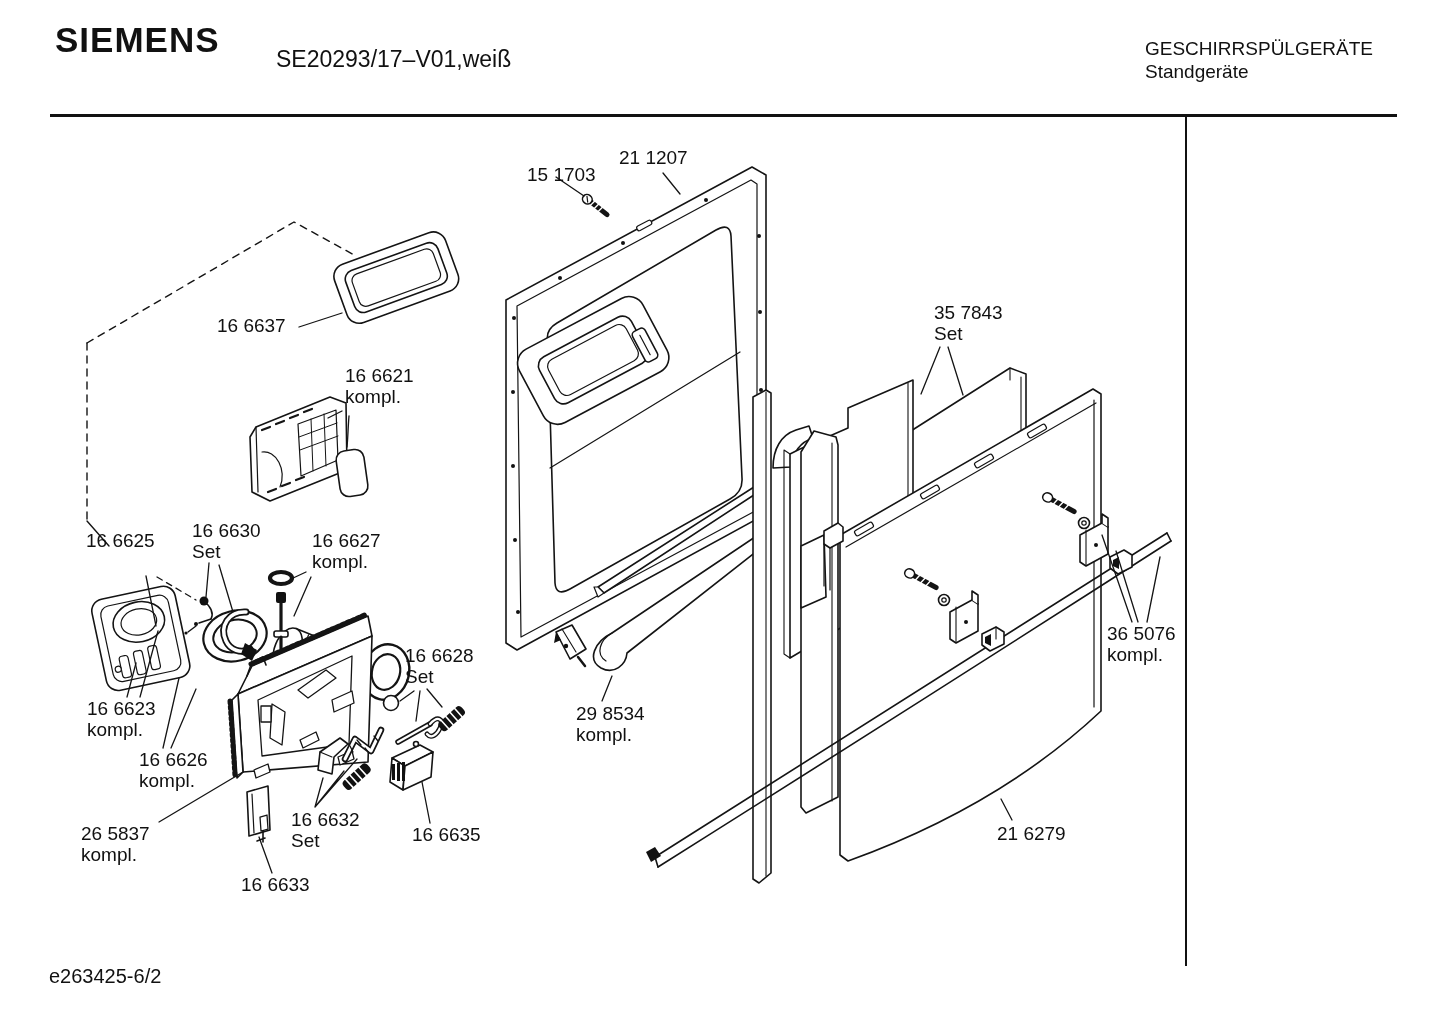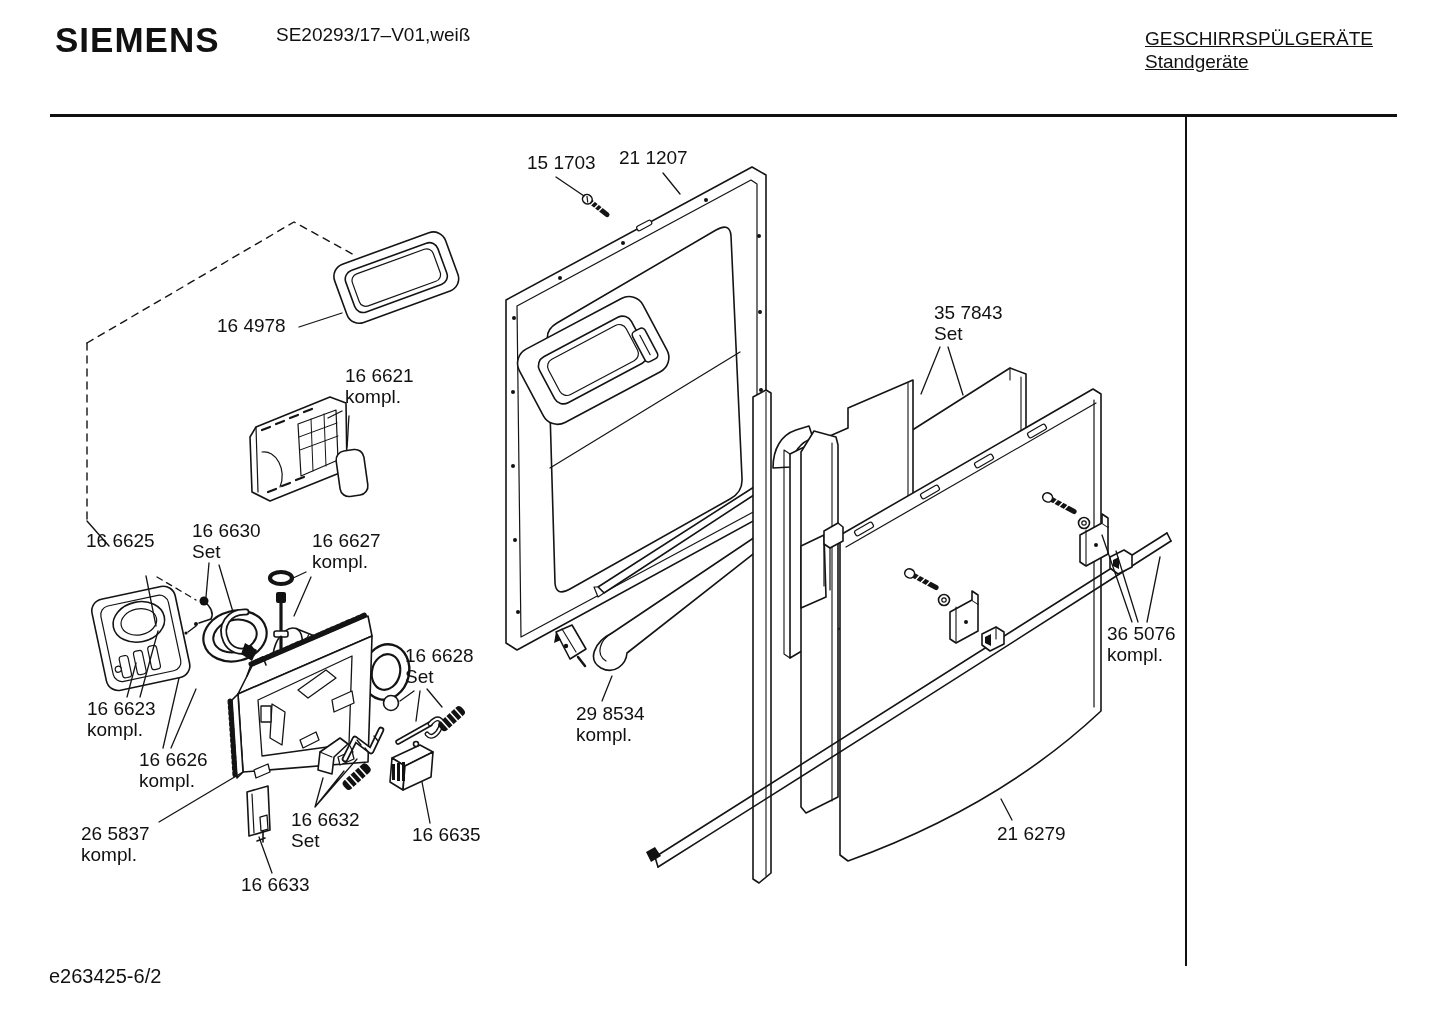--- a/index.html
+++ b/index.html
@@ -4,22 +4,22 @@
 <style>
   html,body { margin:0; padding:0; background:#fff; }
   body {
     width:1442px; height:1019px; position:relative; overflow:hidden;
     font-family:"Liberation Sans", sans-serif; color:#111;
   }
   .brand {
     position:absolute; left:55px; top:20px;
     font-size:35px; font-weight:bold; letter-spacing:1px;
   }
-  .model { position:absolute; left:276px; top:24px; font-size:19px; }
-  .prodline { position:absolute; left:1145px; top:27px; font-size:19px; line-height:23px;text-decoration:underline; }
+  .model { position:absolute; left:276px; top:46px; font-size:23px; }
+  .prodline { position:absolute; left:1145px; top:37px; font-size:19px; line-height:23px; }
   .prodline span { display:block; }
   .rule  { position:absolute; left:50px;  top:114px; width:1347px; height:3px; background:#111; }
   .vline { position:absolute; left:1185px; top:117px; width:2px; height:849px; background:#111; }
   .footer { position:absolute; left:49px; top:965px; font-size:20px; }
   svg.diagram { position:absolute; left:0; top:0; }
   .lbl { position:absolute; font-size:19px; line-height:21px; white-space:nowrap; }
   .lbl span { display:block; }
 </style>
 </head>
 <body>
@@ -315,30 +315,30 @@
         <path d="M430,823 L422,782"></path>
         <path d="M414,691 L400,701 M420,691 L416,721 M427,689 L442,707"></path>
         <path d="M602,701 L612,676"></path>
         <path d="M940,347 L921,394 M948,347 L963,395"></path>
         <path d="M1132,622 L1102,535 M1138,622 L1116,551 M1147,622 L1160,557"></path>
         <path d="M1012,820 L1001,799"></path>
       </g>
     </g>
   </svg>
 
-  <div class="lbl" style="left:527px;top:152px">
+  <div class="lbl" style="left:527px;top:164px">
     <span>15 1703</span>
       <span></span>
   </div>
   <div class="lbl" style="left:619px;top:147px">
     <span>21 1207</span>
       <span></span>
   </div>
   <div class="lbl" style="left:217px;top:315px">
-    <span>16 4978</span>
+    <span>16 6637</span>
       <span></span>
   </div>
   <div class="lbl" style="left:345px;top:365px">
     <span>16 6621</span>
       <span>kompl.</span>
   </div>
   <div class="lbl" style="left:192px;top:520px">
     <span>16 6630</span>
       <span>Set</span>
   </div>

